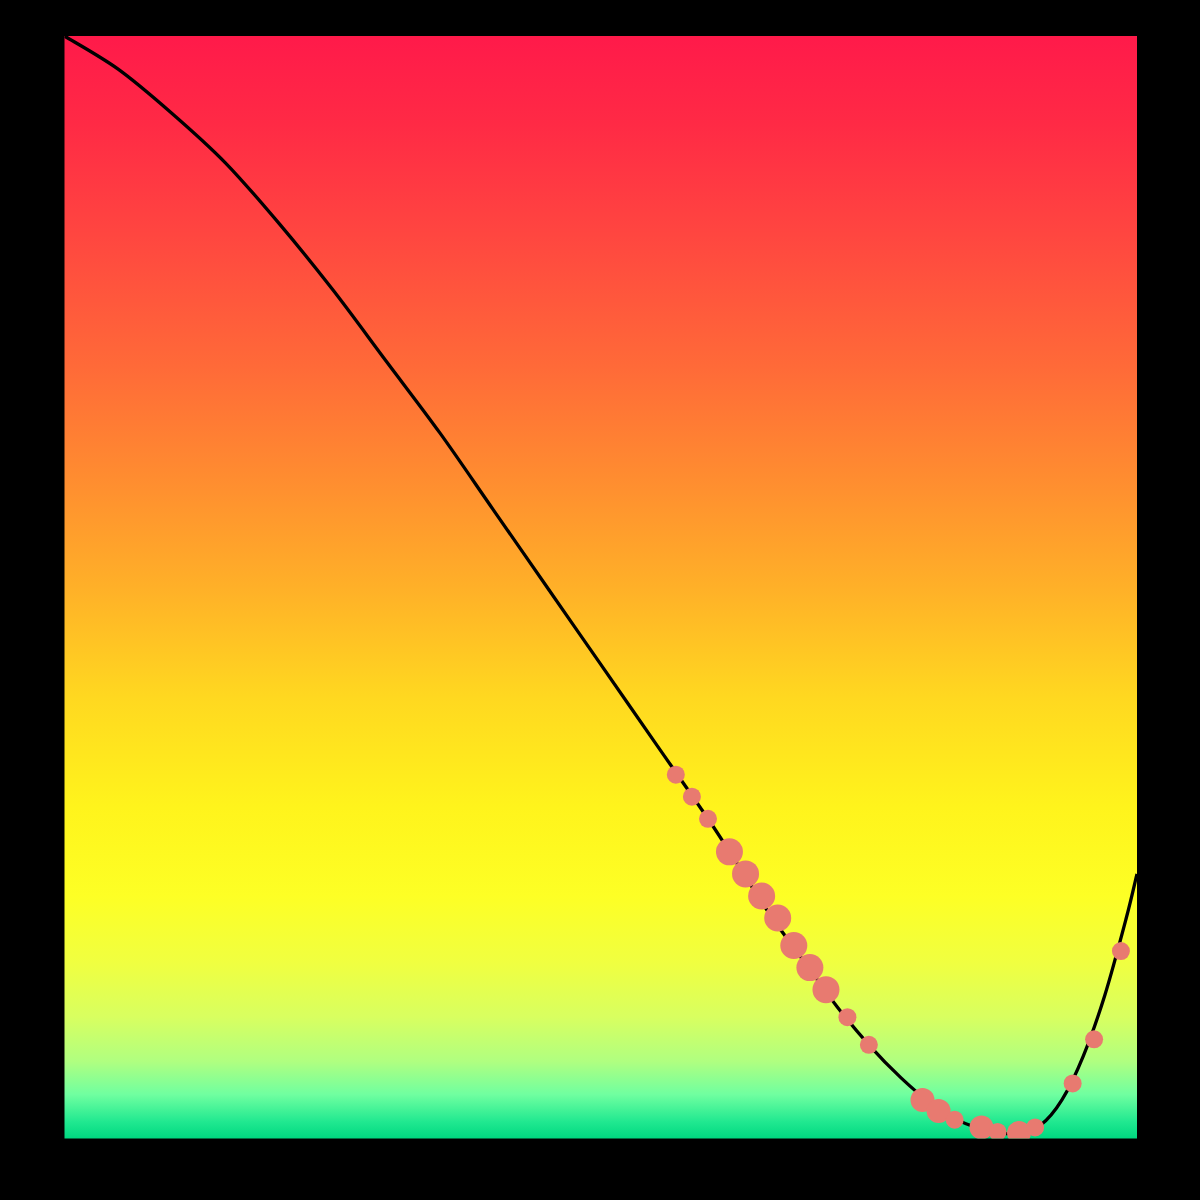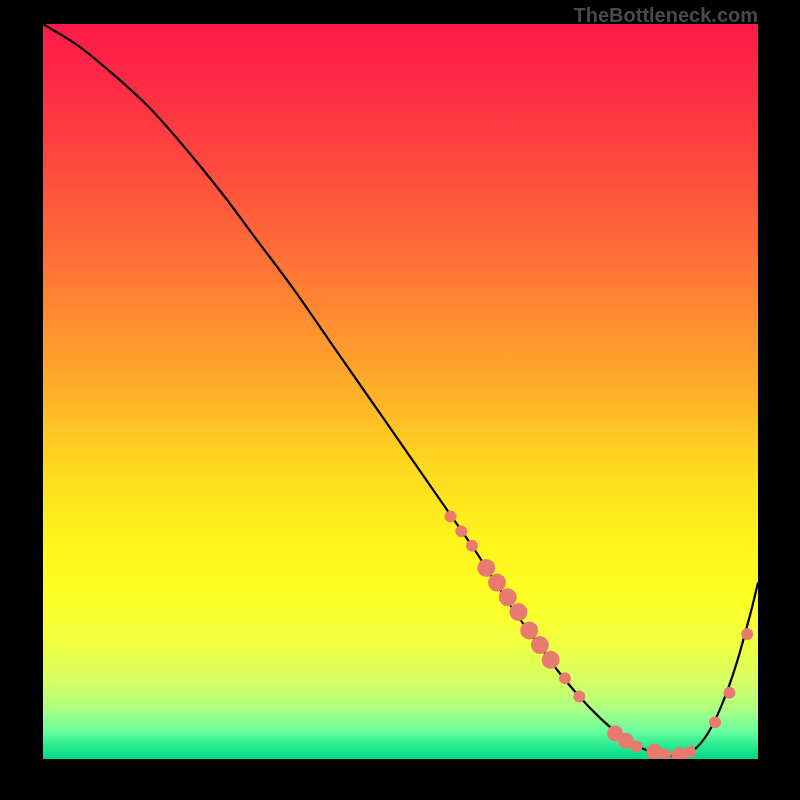--- a/index.html
+++ b/index.html
@@ -41,21 +41,20 @@
   font-size: 20px;
   font-weight: bold;
   color: #4a4a4a;
 }
 svg.curve { position: absolute; left: 0; top: 0; width: 100%; height: 100%; }
 </style>
 </head>
 <body>
 <div class="container">
 
-  <div class="attribution">TheBottleneck.com</div>
 
   <div class="plot-area">
     <div class="gradient-bg"></div>
     <svg class="curve" viewBox="0 0 715 735" preserveAspectRatio="none">
       <path id="curve-path" fill="none" stroke="#000000" stroke-width="2.2" d="M 0 0 C 5.72 3.528000000000011 24.310000000000002 13.81800000000008 35.75 22.050000000000068 C 47.19 30.282000000000057 60.06 41.453999999999944 71.5 51.44999999999993 C 82.94 61.44599999999992 95.81 72.76499999999996 107.25 84.52499999999998 C 118.69 96.285 131.56 111.42600000000004 143 124.95000000000005 C 154.44 138.47400000000005 167.31 154.34999999999997 178.75 169.04999999999995 C 190.19 183.74999999999994 203.06 201.53700000000003 214.5 216.82500000000005 C 225.94 232.11300000000006 238.80999999999997 248.72399999999996 250.24999999999997 264.59999999999997 C 261.69 280.47599999999994 274.56 299.586 286 316.05 C 297.44 332.514 310.31 351.036 321.75 367.5 C 333.19 383.964 346.06 402.486 357.5 418.95 C 368.94 435.414 381.81000000000006 453.93600000000004 393.25000000000006 470.40000000000003 C 404.69000000000005 486.86400000000003 419.848 508.326 429 521.85 C 438.152 535.374 443.58599999999996 544.341 450.45 554.925 C 457.314 565.5089999999999 465.03600000000006 578.004 471.90000000000003 588 C 478.764 597.996 486.486 607.992 493.34999999999997 617.4 C 500.21399999999994 626.808 507.9359999999999 637.9799999999999 514.8 646.8 C 521.664 655.62 529.386 664.881 536.25 672.525 C 543.114 680.169 550.836 688.1070000000001 557.7 694.575 C 564.5640000000001 701.043 573.4300000000001 708.5988000000001 579.1500000000001 712.95 C 584.8700000000001 717.3012 588.8739999999999 719.418 593.4499999999999 721.77 C 598.026 724.122 603.174 726.1211999999999 607.75 727.65 C 612.326 729.1788 617.4739999999999 730.7370000000001 622.05 731.325 C 626.626 731.913 631.774 732.1482000000001 636.35 731.325 C 640.926 730.5018 646.074 729.708 650.65 726.18 C 655.226 722.6519999999999 660.374 716.6838 664.95 709.275 C 669.5260000000001 701.8661999999999 674.674 691.047 679.25 679.875 C 683.826 668.703 688.9739999999999 654.1500000000001 693.55 639.45 C 698.126 624.75 704.418 600.936 707.85 588 C 711.282 575.064 713.856 563.304 715 558.6"></path>
       <g id="markers-group">
           <circle cx="407.54999999999995" cy="492.45" r="6" fill="#e87a70"></circle>
           <circle cx="418.275" cy="507.15" r="6" fill="#e87a70"></circle>
           <circle cx="429" cy="521.85" r="6" fill="#e87a70"></circle>
           <circle cx="443.3" cy="543.9" r="9" fill="#e87a70"></circle>

